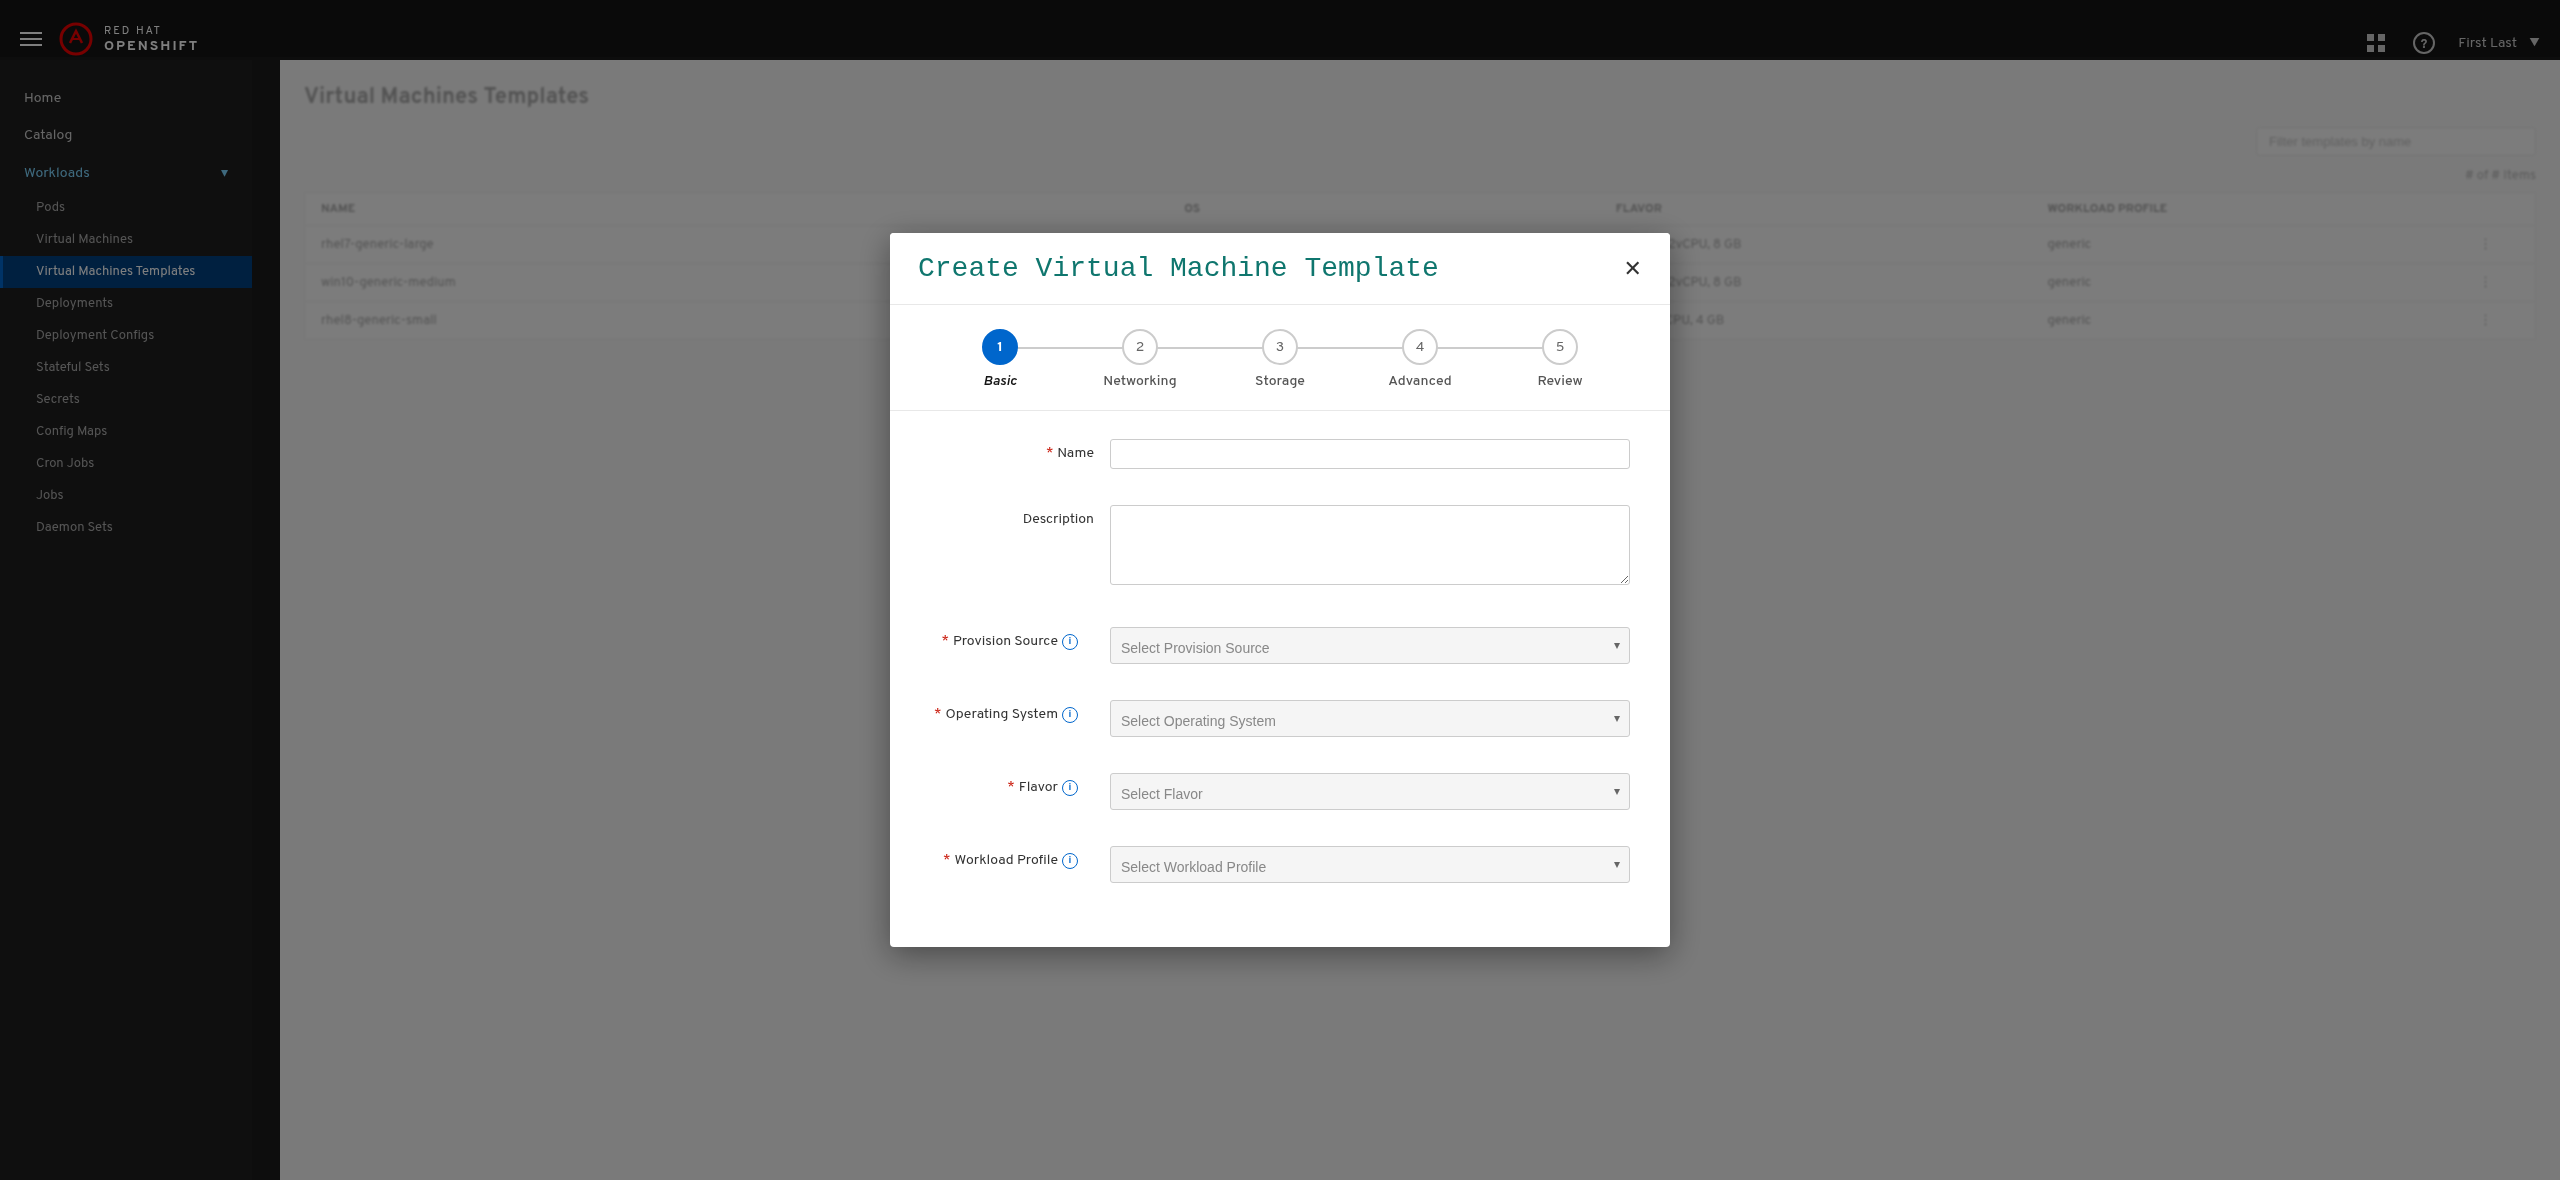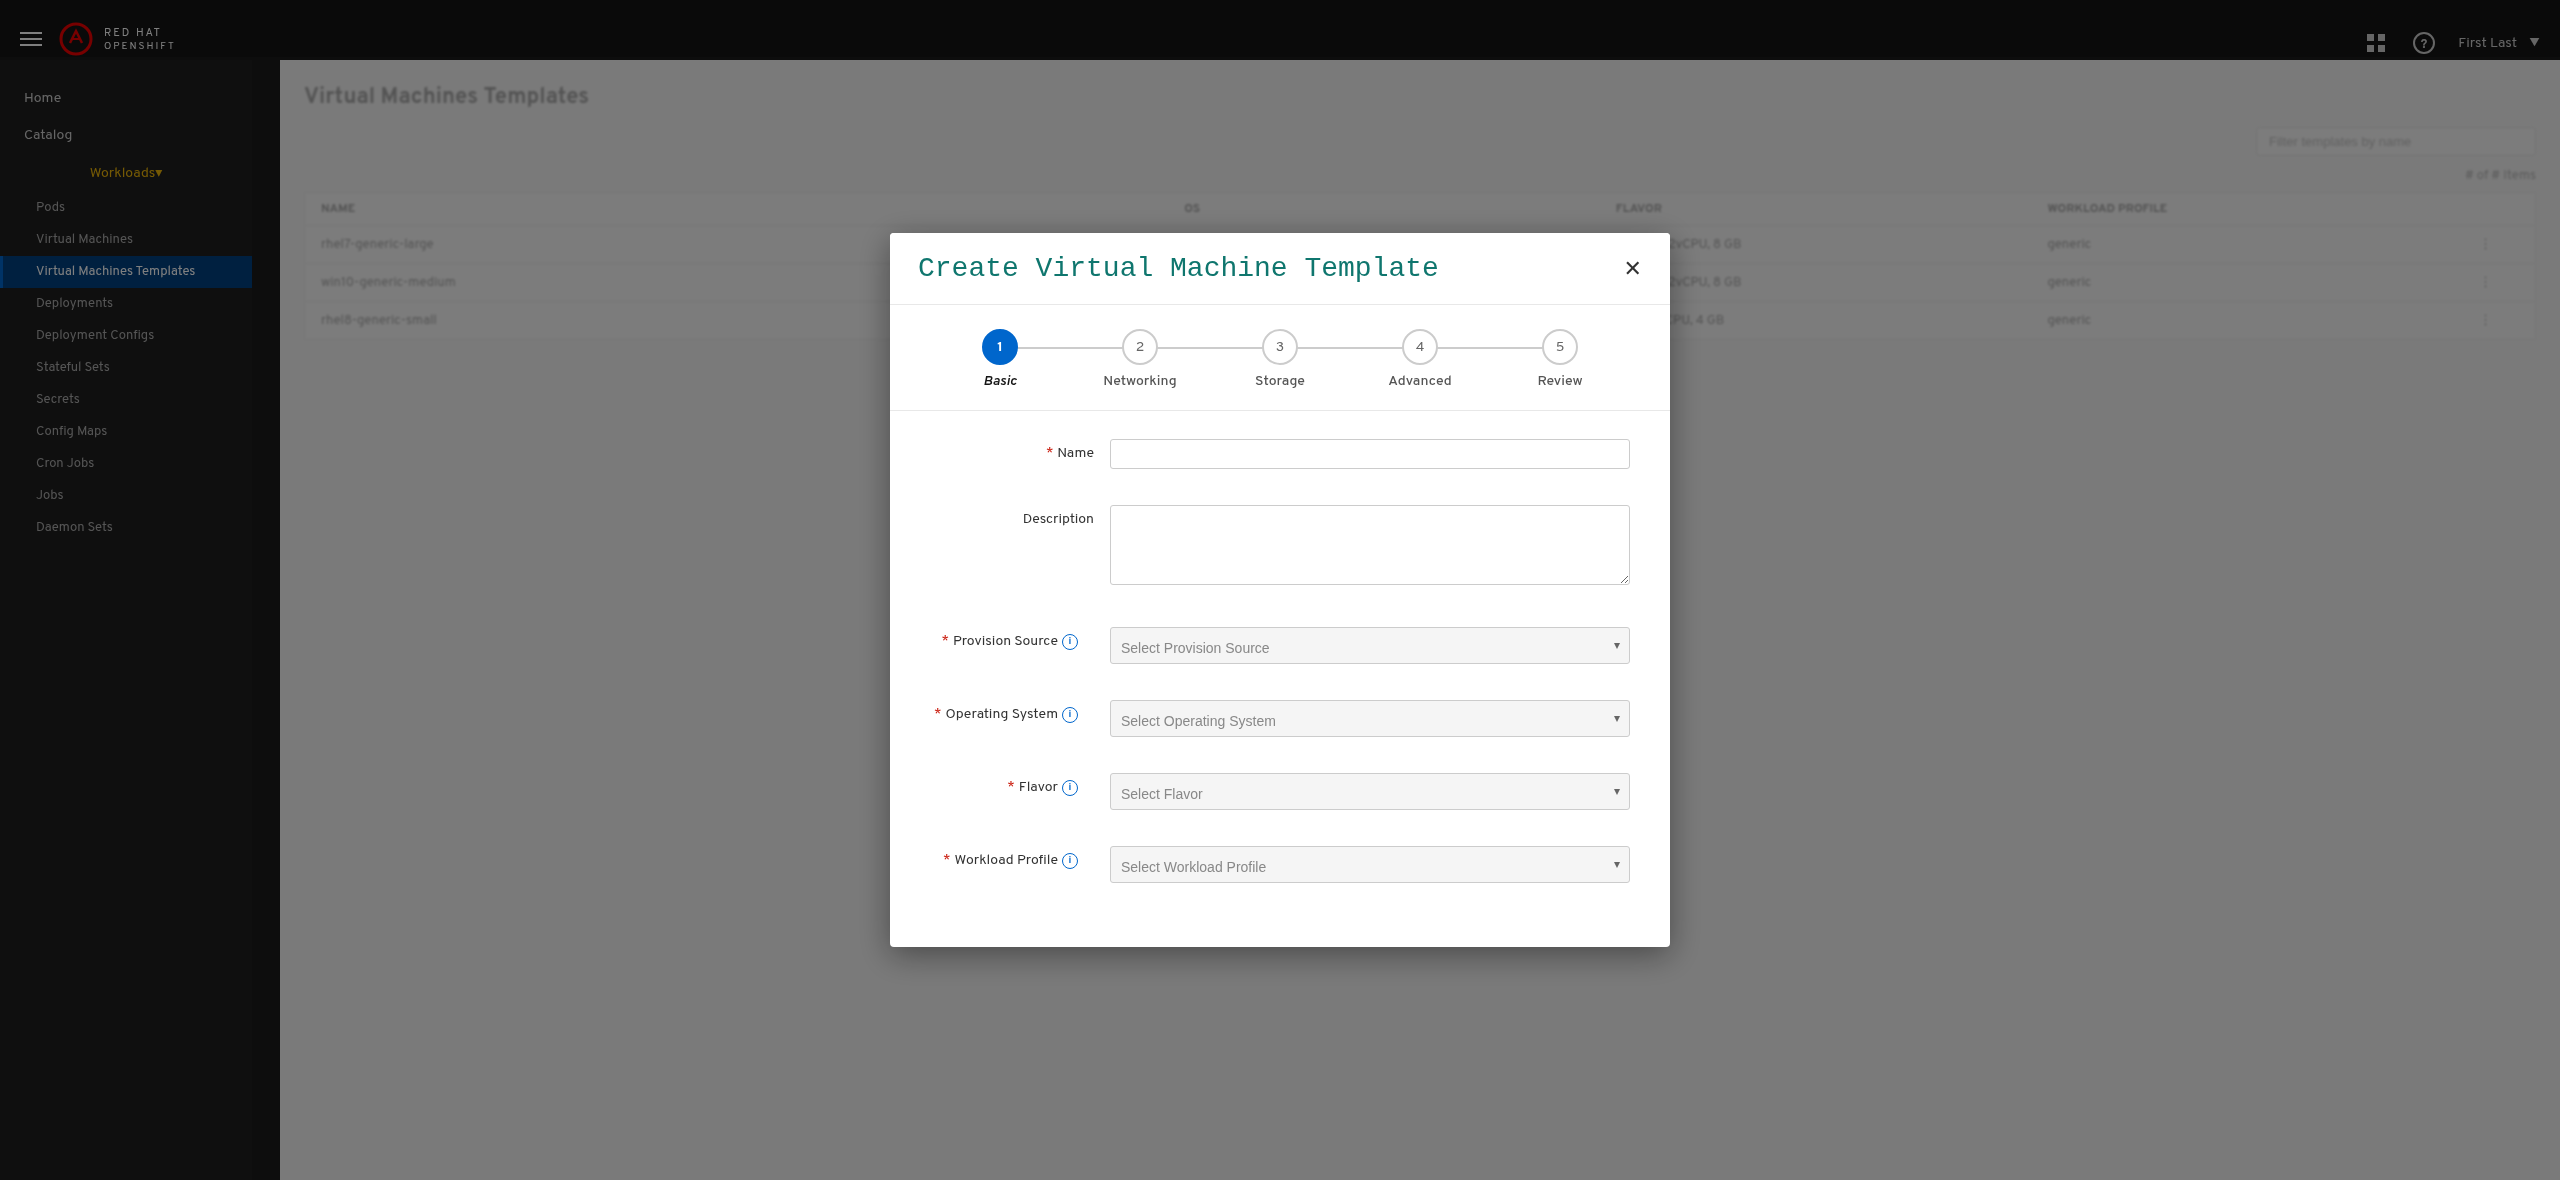--- a/index.html
+++ b/index.html
@@ -19,21 +19,21 @@
     .nav-icon { width: 28px; height: 28px; display: flex; align-items: center; justify-content: center; cursor: pointer; color: #ccc; font-size: 18px; }
     .user-menu { display: flex; align-items: center; gap: 12px; color: #ccc; font-size: 14px; cursor: pointer; }
 
     
     .sidebar {
       position: fixed; top: 60px; left: 0; bottom: 0; width: 252px;
       background: #1f1f1f; overflow-y: auto; z-index: 50;
     }
     .sidebar-section { padding: 20px 0; }
     .sidebar-item { padding: 10px 24px; font-size: 14px; color: #ccc; cursor: pointer; }
-    .sidebar-group { padding: 10px 24px; font-size: 14px; color: #eab308; display: flex; align-items: center; justify-content: center; cursor: pointer; }
+    .sidebar-group { padding: 10px 24px; font-size: 14px; color: #7dd3fc; display: flex; align-items: center; justify-content: space-between; cursor: pointer; }
     .sidebar-sub { padding: 8px 36px; font-size: 13px; color: #aaa; cursor: pointer; }
 
     
     .main-content {
       margin-left: 280px; margin-top: 60px; padding: 24px;
       background: #f5f5f5; min-height: calc(100vh - 60px);
       position: relative;
     }
 
     
@@ -139,21 +139,21 @@
         <span></span>
     </div>
     <div class="logo">
       <svg class="logo-icon" viewBox="0 0 36 36">
         <circle cx="18" cy="18" r="15" fill="none" stroke="#ee0000" stroke-width="3"></circle>
         <path d="M12 22 L18 10 L24 22" fill="none" stroke="#ee0000" stroke-width="2.5"></path>
         <path d="M14 18 L22 18" fill="none" stroke="#ee0000" stroke-width="2"></path>
       </svg>
       <div>
         <div style="font-size:11px; letter-spacing:2px; color:#fff; font-weight:400;">RED HAT</div>
-        <div style="font-size:10px; letter-spacing:2px; color:#fff; font-weight:400;">OPENSHIFT</div>
+        <div style="font-size:14px; letter-spacing:2px; color:#fff; font-weight:700;">OPENSHIFT</div>
       </div>
     </div>
   </div>
   <div class="top-nav-right">
     <div class="nav-icon">
       <svg width="20" height="20" viewBox="0 0 20 20" fill="#ccc">
         <rect x="1" y="1" width="7" height="7"></rect>
           <rect x="12" y="1" width="7" height="7"></rect>
         <rect x="1" y="12" width="7" height="7"></rect>
           <rect x="12" y="12" width="7" height="7"></rect>

